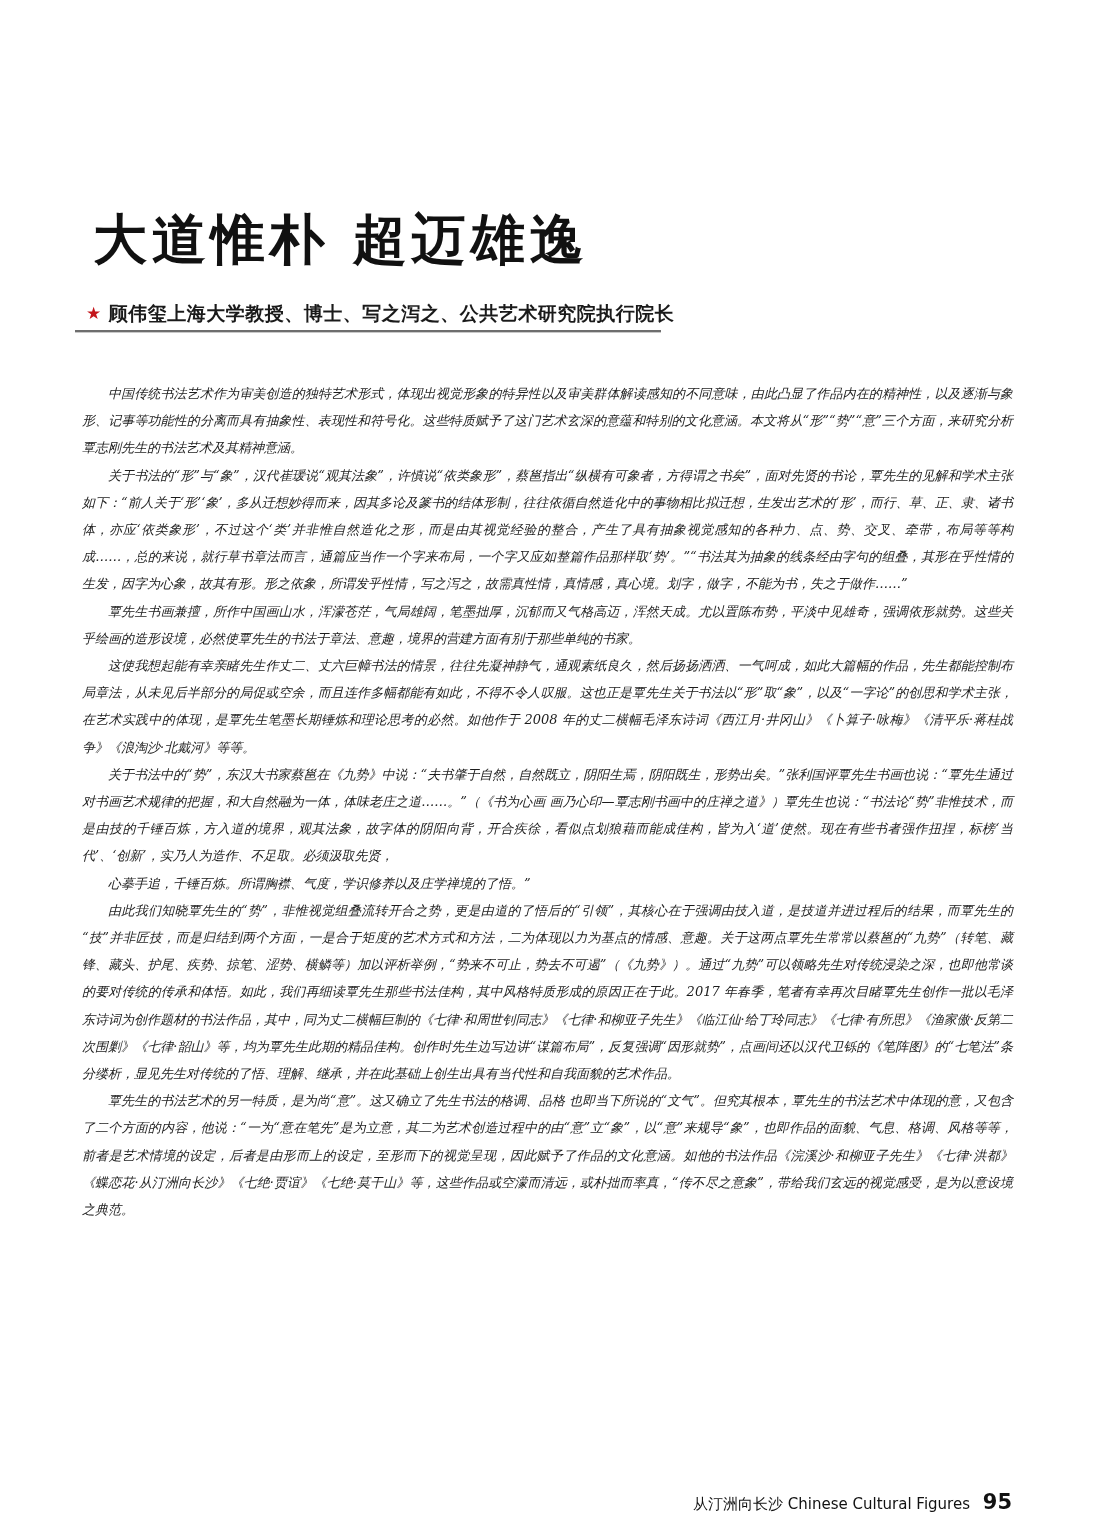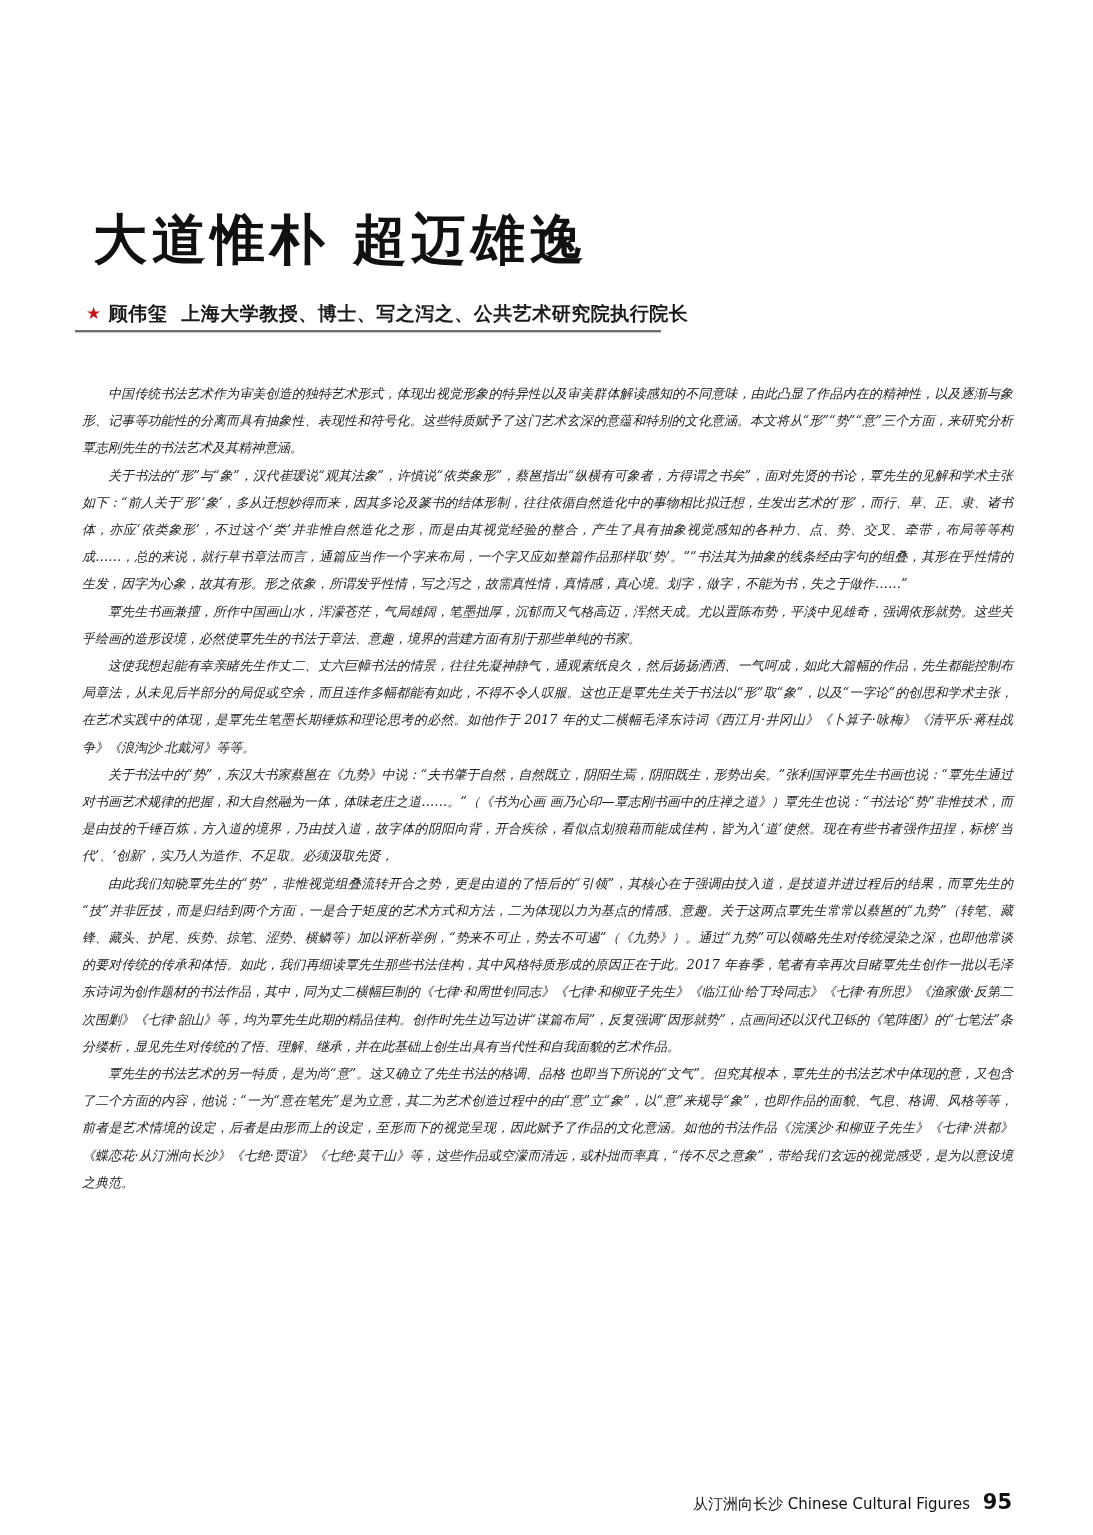--- a/index.html
+++ b/index.html
@@ -48,21 +48,21 @@
     font-family: "DejaVu Sans", "Liberation Sans", sans-serif;
     letter-spacing: 0.5px;
     white-space: nowrap;
   }
   .star {
     color: #c4161c;
     font-size: 17px;
     margin-right: 7px;
     vertical-align: 1px;
   }
-  .author-name { margin-right: 14px; }
+  .author-name { }
   .header-rule {
     position: absolute;
     left: 75px;
     top: 330px;
     width: 586px;
     height: 0;
     border-top: 2px solid #6e6e6e;
     border-bottom: 1px solid #c9c9c9;
   }
   .article-body {
@@ -108,22 +108,23 @@
   <div class="author-line">
     <span class="star">★</span><span class="author-name">顾伟玺</span><span>上海大学教授、博士、写之泻之、公共艺术研究院执行院长</span>
   </div>
 
   <div class="header-rule"></div>
 
   <div class="article-body">
     <p>中国传统书法艺术作为审美创造的独特艺术形式，体现出视觉形象的特异性以及审美群体解读感知的不同意味，由此凸显了作品内在的精神性，以及逐渐与象形、记事等功能性的分离而具有抽象性、表现性和符号化。这些特质赋予了这门艺术玄深的意蕴和特别的文化意涵。本文将从“形”“势”“意”三个方面，来研究分析覃志刚先生的书法艺术及其精神意涵。</p>
     <p>关于书法的“形”与“象”，汉代崔瑗说“观其法象”，许慎说“依类象形”，蔡邕指出“纵横有可象者，方得谓之书矣”，面对先贤的书论，覃先生的见解和学术主张如下：“前人关于‘形’‘象’，多从迁想妙得而来，因其多论及篆书的结体形制，往往依循自然造化中的事物相比拟迁想，生发出艺术的‘形’，而行、草、正、隶、诸书体，亦应‘依类象形’，不过这个‘类’并非惟自然造化之形，而是由其视觉经验的整合，产生了具有抽象视觉感知的各种力、点、势、交叉、牵带，布局等等构成……，总的来说，就行草书章法而言，通篇应当作一个字来布局，一个字又应如整篇作品那样取‘势’。”“书法其为抽象的线条经由字句的组叠，其形在乎性情的生发，因字为心象，故其有形。形之依象，所谓发乎性情，写之泻之，故需真性情，真情感，真心境。划字，做字，不能为书，失之于做作……”</p>
     <p>覃先生书画兼擅，所作中国画山水，浑濛苍茫，气局雄阔，笔墨拙厚，沉郁而又气格高迈，浑然天成。尤以置陈布势，平淡中见雄奇，强调依形就势。这些关乎绘画的造形设境，必然使覃先生的书法于章法、意趣，境界的营建方面有别于那些单纯的书家。</p>
-    <p>这使我想起能有幸亲睹先生作丈二、丈六巨幛书法的情景，往往先凝神静气，通观素纸良久，然后扬扬洒洒、一气呵成，如此大篇幅的作品，先生都能控制布局章法，从未见后半部分的局促或空余，而且连作多幅都能有如此，不得不令人叹服。这也正是覃先生关于书法以“形”取“象”，以及“一字论”的创思和学术主张，在艺术实践中的体现，是覃先生笔墨长期锤炼和理论思考的必然。如他作于 2017 年的丈二横幅毛泽东诗词《西江月·井冈山》《卜算子·咏梅》《清平乐·蒋桂战争》《浪淘沙·北戴河》等等。</p>
-    <p>关于书法中的“势”，东汉大书家蔡邕在《九势》中说：“夫书肇于自然，自然既立，阴阳生焉，阴阳既生，形势出矣。”张利国评覃先生书画也说：“覃先生通过对书画艺术规律的把握，和大自然融为一体，体味老庄之道……。”（《书为心画 画乃心印—覃志刚书画中的庄禅之道》）覃先生也说：“书法论“势”非惟技术，而是由技的千锤百炼，方入道的境界，乃由技入道，故字体的阴阳向背，开合疾徐，看似点划狼藉而能成佳构，皆为入‘道’使然。现在有些书者强作扭捏，标榜‘当代’、‘创新’，实乃人为造作、不足取。必须汲取先贤，</p>
+    <p>这使我想起能有幸亲睹先生作丈二、丈六巨幛书法的情景，往往先凝神静气，通观素纸良久，然后扬扬洒洒、一气呵成，如此大篇幅的作品，先生都能控制布局章法，从未见后半部分的局促或空余，而且连作多幅都能有如此，不得不令人叹服。这也正是覃先生关于书法以“形”取“象”，以及“一字论”的创思和学术主张，在艺术实践中的体现，是覃先生笔墨长期锤炼和理论思考的必然。如他作于 2008 年的丈二横幅毛泽东诗词《西江月·井冈山》《卜算子·咏梅》《清平乐·蒋桂战争》《浪淘沙·北戴河》等等。</p>
+    <p>关于书法中的“势”，东汉大书家蔡邕在《九势》中说：“夫书肇于自然，自然既立，阴阳生焉，阴阳既生，形势出矣。”张利国评覃先生书画也说：“覃先生通过对书画艺术规律的把握，和大自然融为一体，体味老庄之道……。”（《书为心画 画乃心印—覃志刚书画中的庄禅之道》）覃先生也说：“书法论“势”非惟技术，而是由技的千锤百炼，方入道的境界，观其法象，故字体的阴阳向背，开合疾徐，看似点划狼藉而能成佳构，皆为入‘道’使然。现在有些书者强作扭捏，标榜‘当代’、‘创新’，实乃人为造作、不足取。必须汲取先贤，</p>
+    <p>心摹手追，千锤百炼。所谓胸襟、气度，学识修养以及庄学禅境的了悟。”</p>
     <p>由此我们知晓覃先生的“势”，非惟视觉组叠流转开合之势，更是由道的了悟后的“引领”，其核心在于强调由技入道，是技道并进过程后的结果，而覃先生的“技”并非匠技，而是归结到两个方面，一是合于矩度的艺术方式和方法，二为体现以力为基点的情感、意趣。关于这两点覃先生常常以蔡邕的“九势”（转笔、藏锋、藏头、护尾、疾势、掠笔、涩势、横鳞等）加以评析举例，“势来不可止，势去不可遏”（《九势》）。通过“九势”可以领略先生对传统浸染之深，也即他常谈的要对传统的传承和体悟。如此，我们再细读覃先生那些书法佳构，其中风格特质形成的原因正在于此。2017 年春季，笔者有幸再次目睹覃先生创作一批以毛泽东诗词为创作题材的书法作品，其中，同为丈二横幅巨制的《七律·和周世钊同志》《七律·和柳亚子先生》《临江仙·给丁玲同志》《七律·有所思》《渔家傲·反第二次围剿》《七律·韶山》等，均为覃先生此期的精品佳构。创作时先生边写边讲“谋篇布局”，反复强调“因形就势”，点画间还以汉代卫铄的《笔阵图》的“七笔法”条分缕析，显见先生对传统的了悟、理解、继承，并在此基础上创生出具有当代性和自我面貌的艺术作品。</p>
     <p>覃先生的书法艺术的另一特质，是为尚“意”。这又确立了先生书法的格调、品格 也即当下所说的“文气”。但究其根本，覃先生的书法艺术中体现的意，又包含了二个方面的内容，他说：“一为“意在笔先”是为立意，其二为艺术创造过程中的由“意”立“象”，以“意”来规导“象”，也即作品的面貌、气息、格调、风格等等，前者是艺术情境的设定，后者是由形而上的设定，至形而下的视觉呈现，因此赋予了作品的文化意涵。如他的书法作品《浣溪沙·和柳亚子先生》《七律·洪都》《蝶恋花·从汀洲向长沙》《七绝·贾谊》《七绝·莫干山》等，这些作品或空濛而清远，或朴拙而率真，“传不尽之意象”，带给我们玄远的视觉感受，是为以意设境之典范。</p>
   </div>
 
   <div class="page-footer">
     <span>从汀洲向长沙</span>
     <span>Chinese Cultural Figures</span>
     <span class="page-num">95</span>
   </div>
 

